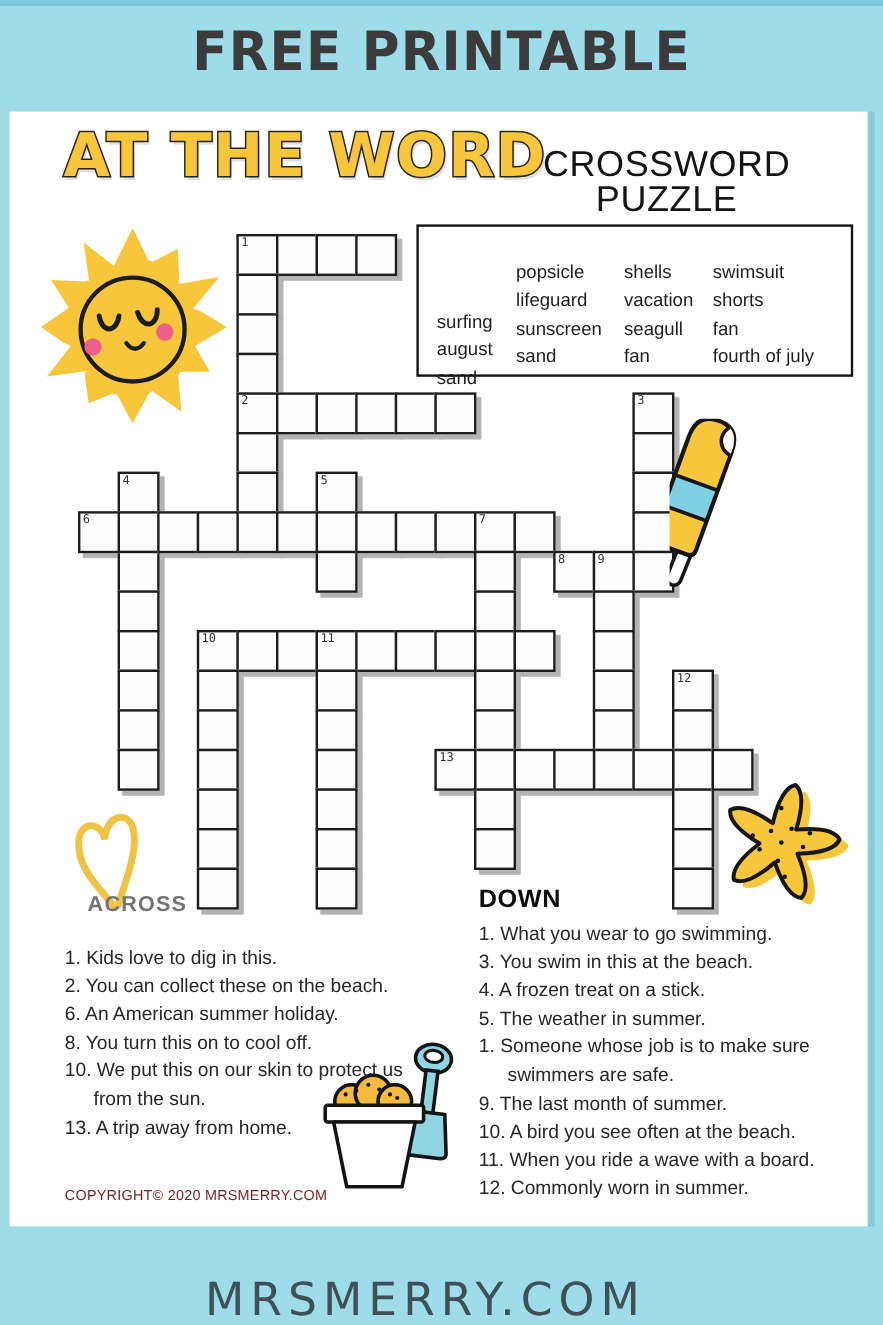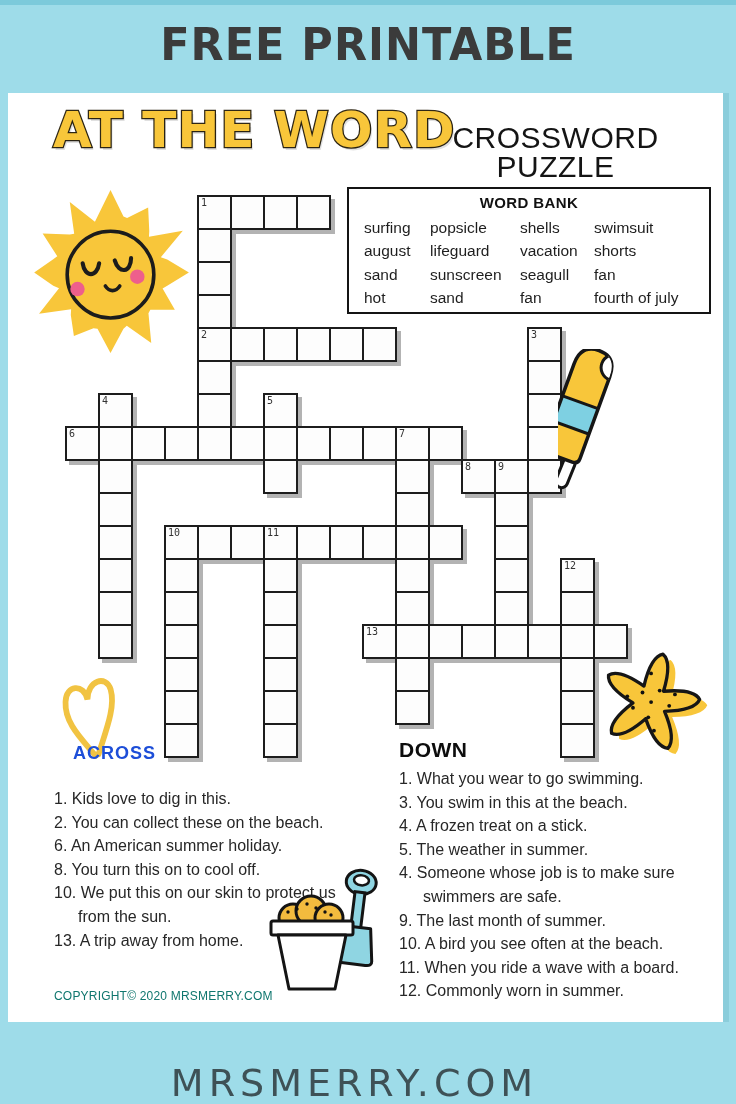--- a/index.html
+++ b/index.html
@@ -16,37 +16,37 @@
           -webkit-text-stroke:2.5px #2f2715;paint-order:stroke fill;
           text-shadow:2px 3px 0 rgba(0,0,0,0.12);}
   .subtitle{position:absolute;left:440px;top:30px;width:215px;text-align:center;
           font-size:30px;line-height:29px;font-weight:500;color:#141414;letter-spacing:0.5px;}
   .word-bank{position:absolute;left:339px;top:94px;width:364px;height:127px;
           border:2.5px solid #141414;background:#fff;box-sizing:border-box;}
   .wb-title{text-align:center;margin-top:5px;font-size:15px;font-weight:700;
           letter-spacing:0.4px;color:#111;}
   .wb-cols{position:absolute;left:15px;top:27px;display:flex;}
   .wb-col{font-size:15.5px;line-height:23.4px;color:#1e1e1e;}
-  .wb-col0{width:66px;}.wb-col1{width:90px;}.wb-col2{width:74px;}.wb-col3{width:125px;}
+  .wb-col0{width:66px;margin-top:41px;}.wb-col1{width:90px;}.wb-col2{width:74px;}.wb-col3{width:125px;}
   .grid{position:absolute;left:57px;top:102px;width:563px;height:563px;
           filter:drop-shadow(4px 4px 0px #b3b3b3);}
   .cell{position:absolute;width:35px;height:35px;box-sizing:border-box;
           border:2px solid #1d1d1d;background:#fdfdfd;}
   .num{position:absolute;left:2px;top:0px;font-family:"DejaVu Sans Mono",monospace;
           font-size:10px;color:#333;}
   .across-h{position:absolute;left:65px;top:650px;font-size:18px;font-weight:700;
-          letter-spacing:1px;color:#1d4ed8;}
+          letter-spacing:1px;color:#737373;}
   .down-h{position:absolute;left:391px;top:645px;font-size:21px;font-weight:700;
           letter-spacing:0.5px;color:#0d0d0d;}
   .clues{position:absolute;font-size:16px;line-height:23.6px;color:#272727;}
   .clues.across{left:46px;top:694px;width:308px;}
   .clues.down{left:391px;top:674px;width:300px;}
   .clue{padding-left:24px;text-indent:-24px;}
   .copyright{position:absolute;left:46px;top:896px;font-size:12px;letter-spacing:0.2px;
-          color:#0f766e;}
+          color:#7f1d1d;}
   .footer-banner{position:absolute;left:0;top:1042px;width:709px;height:82px;
           background:#9edce9;text-align:center;}
   .site{line-height:82px;font-family:"DejaVu Sans",sans-serif;font-size:38px;
           letter-spacing:5px;color:#3e5156;}
   .illo{position:absolute;}
 </style>
 </head>
 <body>
 
 <div class="canvas">
@@ -65,21 +65,20 @@
       <path id="sunBody" fill="#f8c63a" d="M67.4,27.6L80.0,2.0L92.6,27.6L96.1,29.2L116.5,18.8L117.6,41.6L117.3,47.2L150.1,41.5L128.8,67.1L135.0,69.3L156.0,82.0L135.0,94.7L130.5,97.4L142.4,118.0L118.6,118.0L116.8,121.5L119.5,150.4L95.8,133.6L92.6,136.4L80.0,160.0L67.4,136.4L63.5,135.9L44.5,143.5L41.5,123.2L41.8,117.6L10.7,122.0L30.1,97.3L24.5,94.8L6.0,82.0L24.5,69.2L28.4,66.2L14.2,44.0L40.5,45.2L44.8,44.3L40.5,13.6L64.9,32.7Z"></path>
       <circle cx="80" cy="84" r="42" fill="#f8c63a" stroke="#1c1c1c" stroke-width="3.5"></circle>
       <path d="M53,73 C55,87 67,87 69,73" fill="none" stroke="#1c1c1c" stroke-width="4" stroke-linecap="round"></path>
       <path d="M85,69 C87,83 99,83 101,69" fill="none" stroke="#1c1c1c" stroke-width="4" stroke-linecap="round" transform="rotate(-8 93 76)"></path>
       <path d="M75,95 C79,101 85,101 89,95" fill="none" stroke="#1c1c1c" stroke-width="3.5" stroke-linecap="round"></path>
       <circle cx="48" cy="98" r="7" fill="#ee5f8c"></circle>
       <circle cx="106" cy="86" r="7" fill="#ee5f8c"></circle>
     </svg>
 
     <div class="word-bank">
-      <div class="wb-title">WORD BANK</div>
       <div class="wb-cols" id="wbCols">
           <div class="wb-col wb-col0">
             <div>surfing</div>
             <div>august</div>
             <div>sand</div>
             <div>hot</div>
           </div>
           <div class="wb-col wb-col1">
             <div>popsicle</div>
             <div>lifeguard</div>
@@ -269,21 +268,21 @@
         <div class="clue">10. We put this on our skin to protect us from the sun.</div>
         <div class="clue">13. A trip away from home.</div>
       </div>
 
     <div class="down-h">DOWN</div>
     <div id="downList" class="clues down">
         <div class="clue">1. What you wear to go swimming.</div>
         <div class="clue">3. You swim in this at the beach.</div>
         <div class="clue">4. A frozen treat on a stick.</div>
         <div class="clue">5. The weather in summer.</div>
-        <div class="clue">4. Someone whose job is to make sure swimmers are safe.</div>
+        <div class="clue">1. Someone whose job is to make sure swimmers are safe.</div>
         <div class="clue">9. The last month of summer.</div>
         <div class="clue">10. A bird you see often at the beach.</div>
         <div class="clue">11. When you ride a wave with a board.</div>
         <div class="clue">12. Commonly worn in summer.</div>
       </div>
 
     <svg class="illo" style="left:242px;top:772px;" width="150" height="135" viewBox="0 0 150 135">
       <g transform="rotate(7 106 60)">
         <ellipse cx="106" cy="17" rx="15" ry="12" fill="#8fd5e2" stroke="#141414" stroke-width="3"></ellipse>
         <ellipse cx="106" cy="15" rx="7.5" ry="5" fill="#ffffff" stroke="#141414" stroke-width="2.5"></ellipse>

